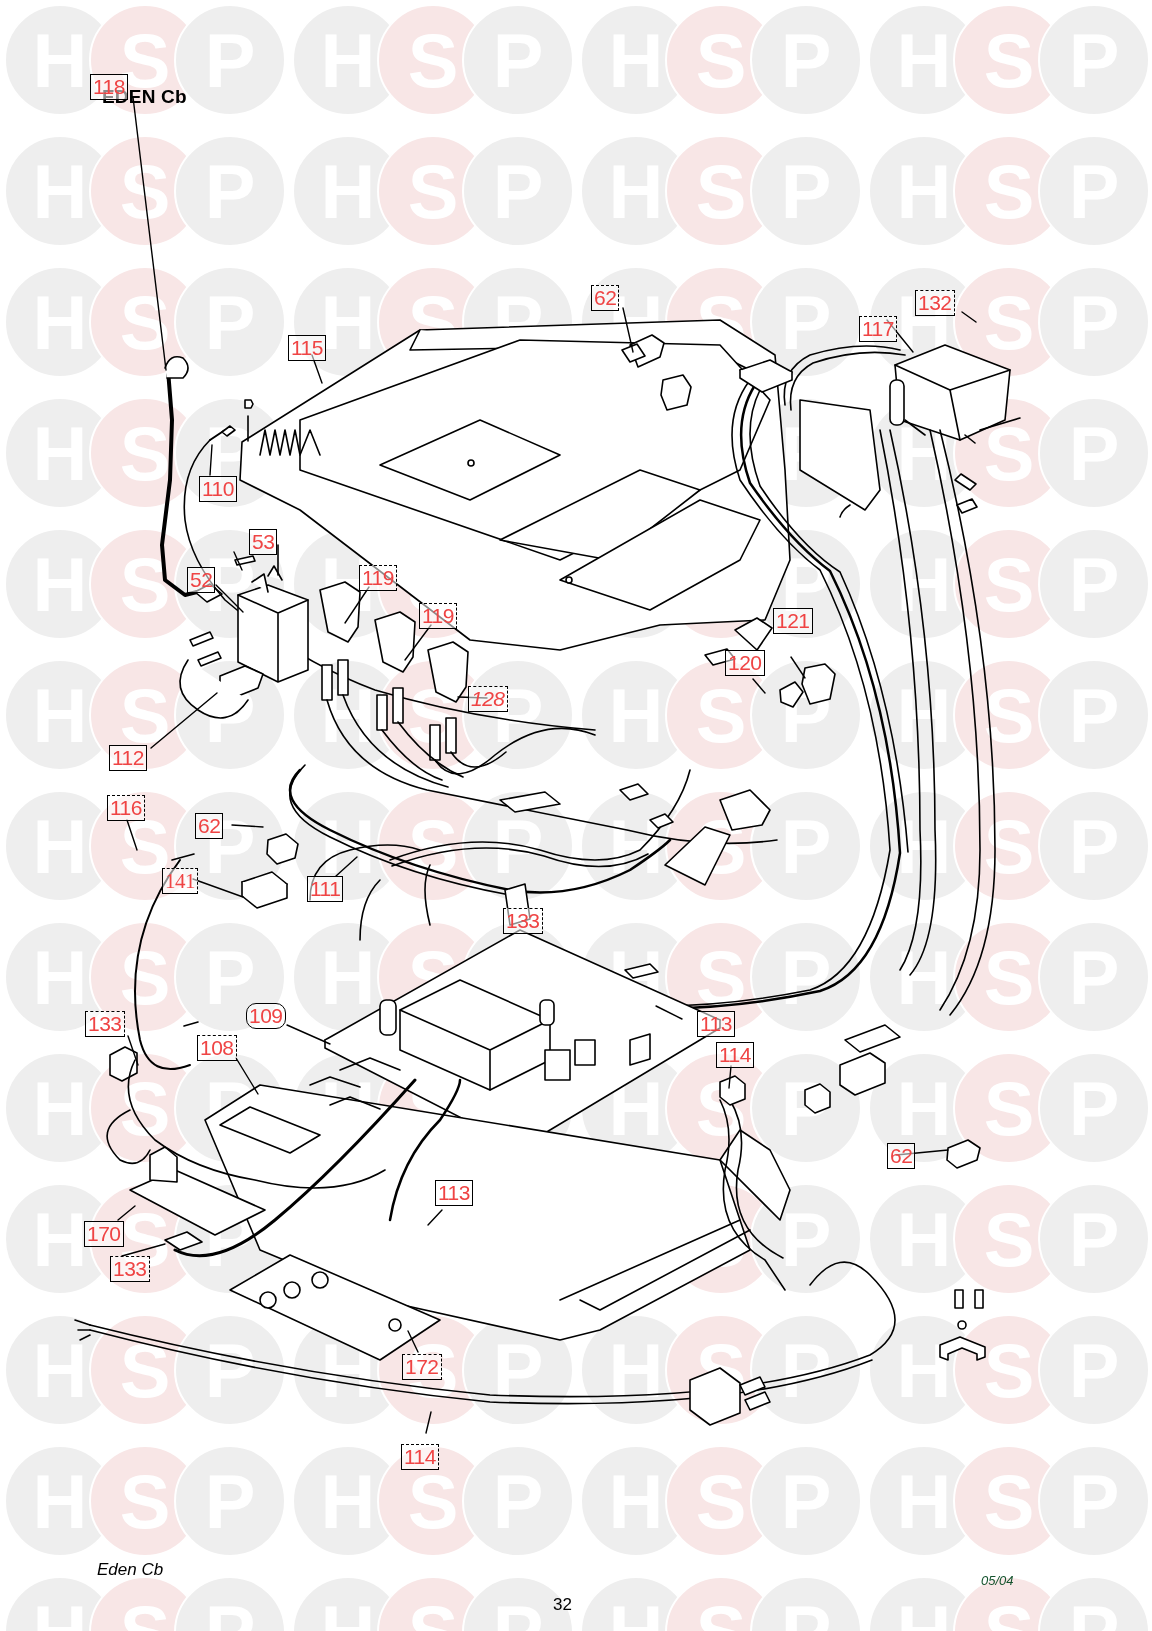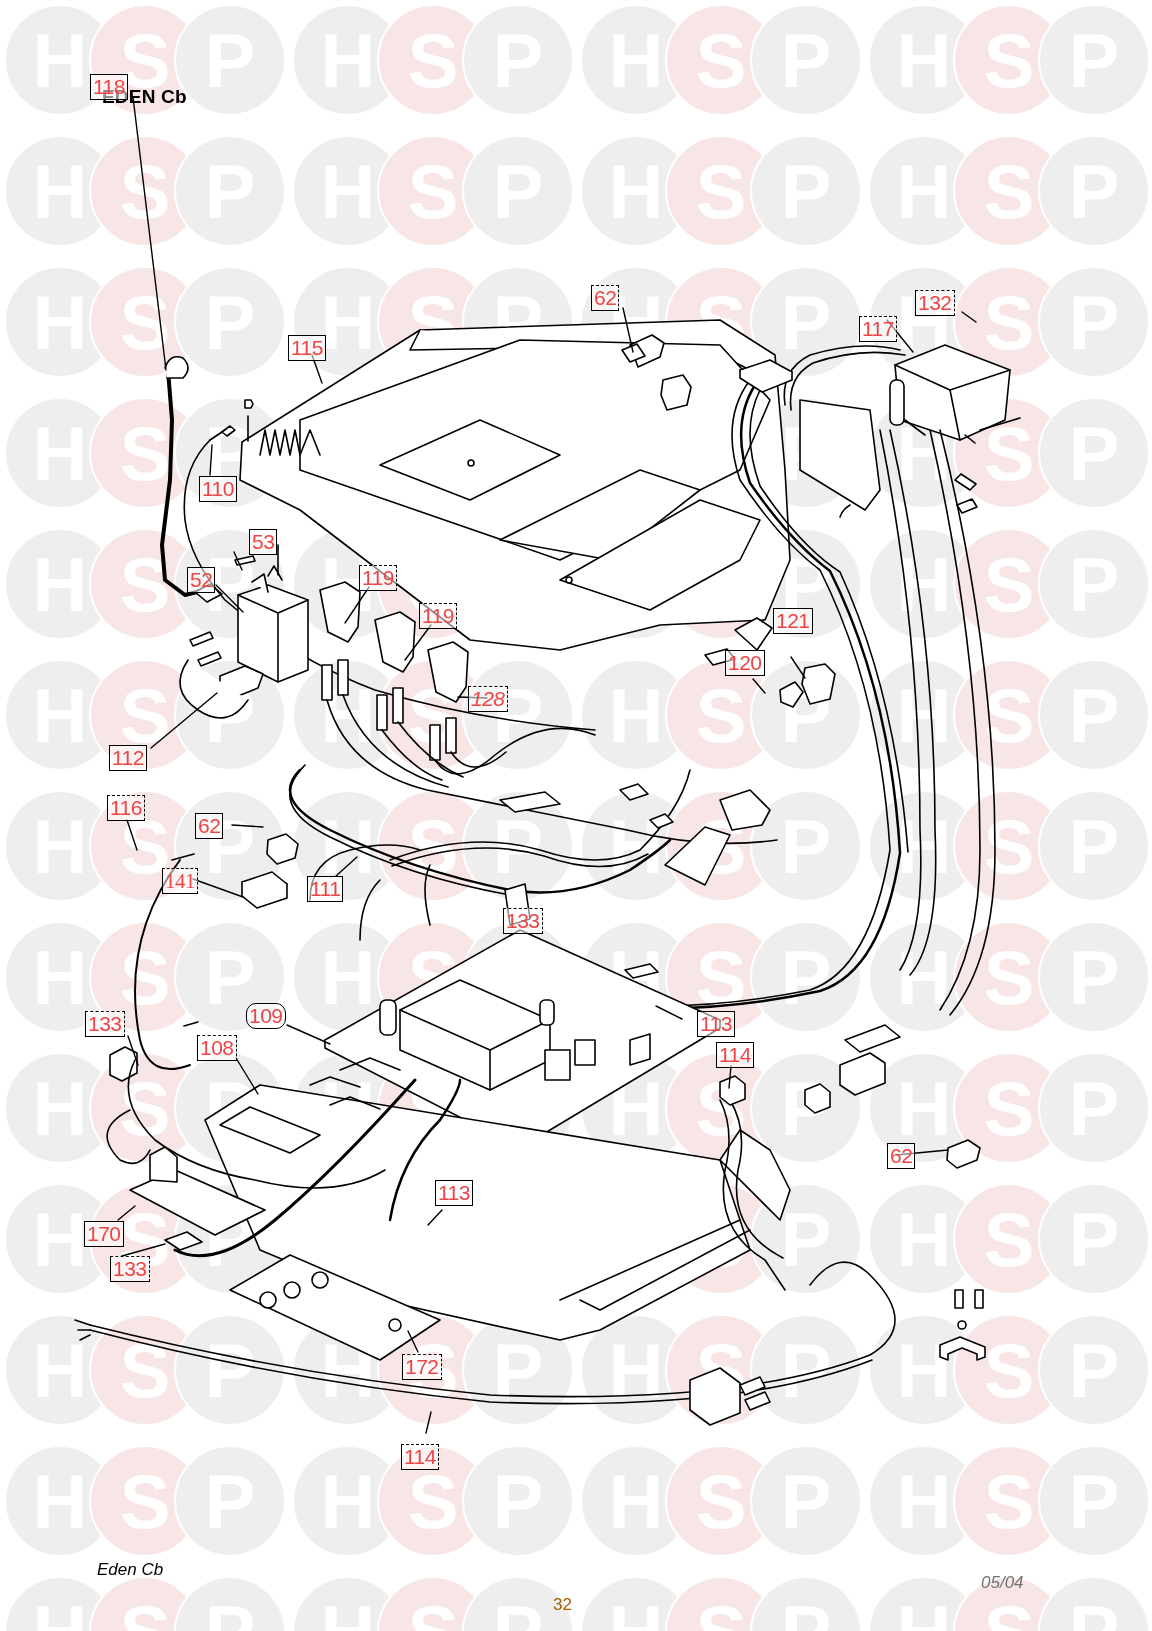--- a/index.html
+++ b/index.html
@@ -1,22 +1,22 @@
 <!DOCTYPE html>
 <html><head>
 <meta charset="utf-8">
 <style>
   html, body { margin:0; padding:0; background:#ffffff; }
   body { width:1152px; height:1631px; position:relative; overflow:hidden; font-family:"Liberation Sans", sans-serif; }
   #watermark { position:absolute; left:0; top:0; width:1152px; height:1631px; z-index:0; }
   #drawing { position:absolute; left:0; top:0; width:1152px; height:1631px; z-index:1; }
   .title { position:absolute; left:102px; top:86px; font-size:19px; font-weight:bold; color:#000; z-index:2; letter-spacing:0.2px; }
   .footer-left { position:absolute; left:97px; top:1560px; font-size:17px; font-style:italic; color:#000; z-index:2; }
-  .footer-right { position:absolute; left:981px; top:1573px; font-size:17px; font-style:italic; color:#737373; z-index:2; }
-  .page-num { position:absolute; left:553px; top:1595px; font-size:17px; color:#a16207; z-index:2; }
+  .footer-right { position:absolute; left:981px; top:1573px; font-size:13px; font-style:italic; color:#14532d; z-index:2; }
+  .page-num { position:absolute; left:553px; top:1595px; font-size:17px; color:#000000; z-index:2; }
   .callout { position:absolute; z-index:3; font-family:"Liberation Sans", sans-serif; font-size:21px; line-height:24px; height:24px; padding:0 2px; border:1px solid #000; background:rgba(255,255,255,0.55); color:#ef4444; letter-spacing:-0.5px; }
   .callout.dashed { border-top:1px dashed #000; border-right:1px dashed #000; }
   .callout.serif { font-family:"Liberation Serif", serif; }
 </style>
 </head>
 <body>
 
 <svg id="watermark" xmlns="http://www.w3.org/2000/svg">
     <circle cx="60" cy="60" r="55" fill="#eeeeee" stroke="#ffffff" stroke-width="2"></circle>
     <text x="60" y="87" text-anchor="middle" font-family="&quot;Liberation Sans&quot;, sans-serif" font-weight="bold" font-size="76" fill="#ffffff">H</text>

